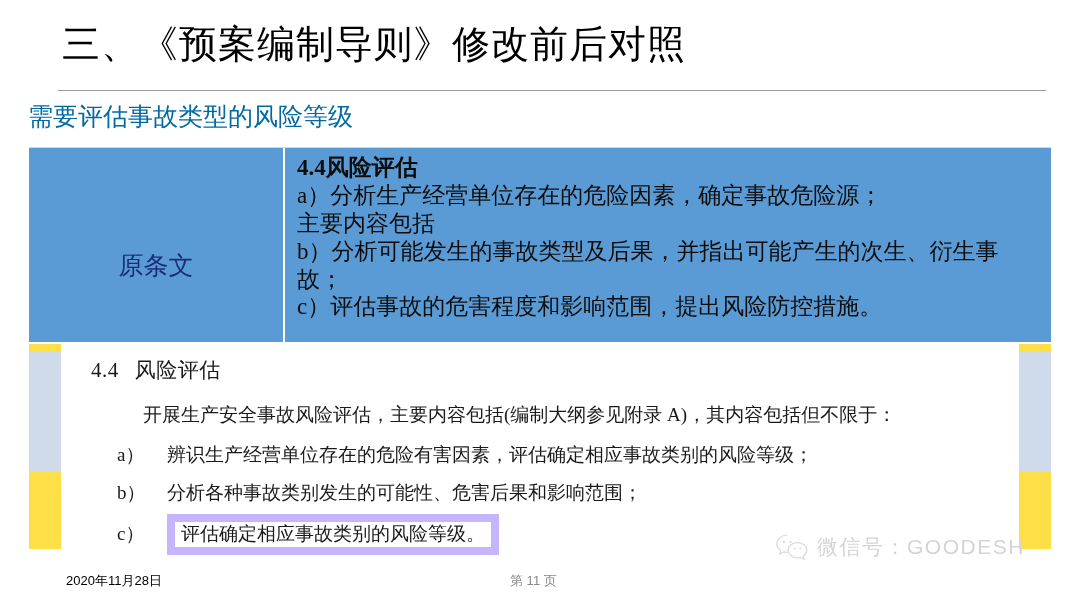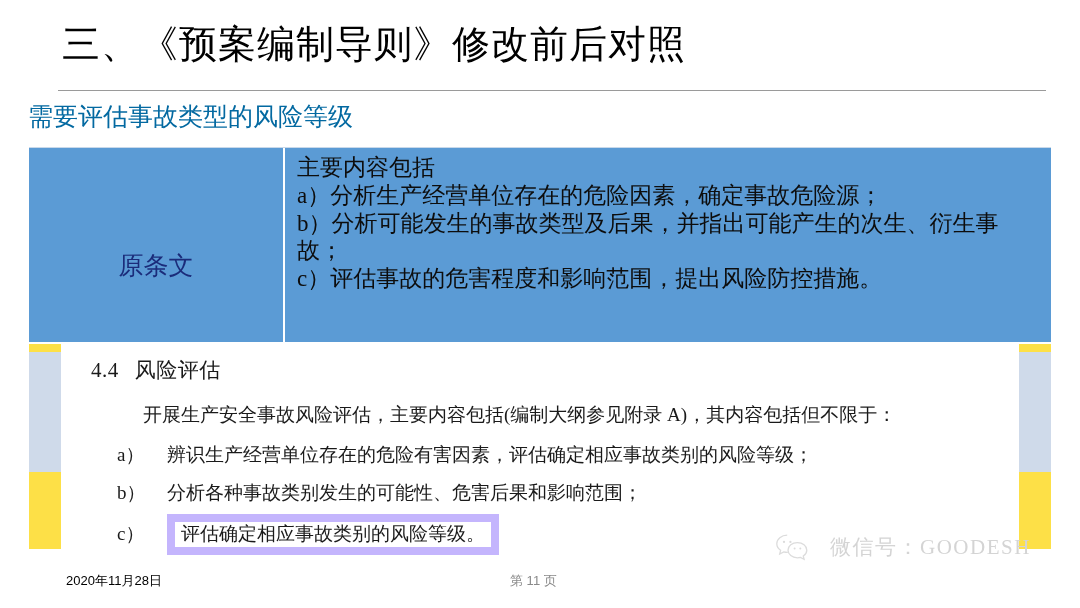--- a/index.html
+++ b/index.html
@@ -194,24 +194,23 @@
     white-space: nowrap;
   }
 
   
   #watermark {
     position: absolute;
     left: 775px;
     top: 533px;
     display: flex;
     align-items: flex-end;
-    gap: 21px;
+    gap: 8px;
     color: #d8d8d8;
     white-space: nowrap;
-    font-family: Liberation Serif, serif;
   }
   #watermark-icon {
     width: 34px;
     height: 28px;
     flex: 0 0 34px;
   }
   #watermark-text {
     font-size: 21px;
     letter-spacing: 1.5px;
     color: #d4d4d4;
@@ -227,22 +226,23 @@
 
   <div id="slide-subtitle">需要评估事故类型的风险等级</div>
 
   <div id="compare-table">
 
     <div id="table-label-cell">
       <span id="table-label-text">原条文</span>
     </div>
 
     <div id="table-content-cell">
+      <div id="table-content-heading">4.4风险评估</div>
+      <div class="tc-line">a）分析生产经营单位存在的危险因素，确定事故危险源；</div>
       <div class="tc-line">主要内容包括</div>
-      <div class="tc-line">a）分析生产经营单位存在的危险因素，确定事故危险源；</div>
       <div class="tc-para">b）分析可能发生的事故类型及后果，并指出可能产生的次生、衍生事故；</div>
       <div class="tc-line">c）评估事故的危害程度和影响范围，提出风险防控措施。</div>
     </div>
   </div>
 
   <div id="doc-block">
     <div class="doc-margin" id="doc-margin-left"></div>
     <div class="doc-margin" id="doc-margin-right"></div>
 
     <div id="doc-page">

